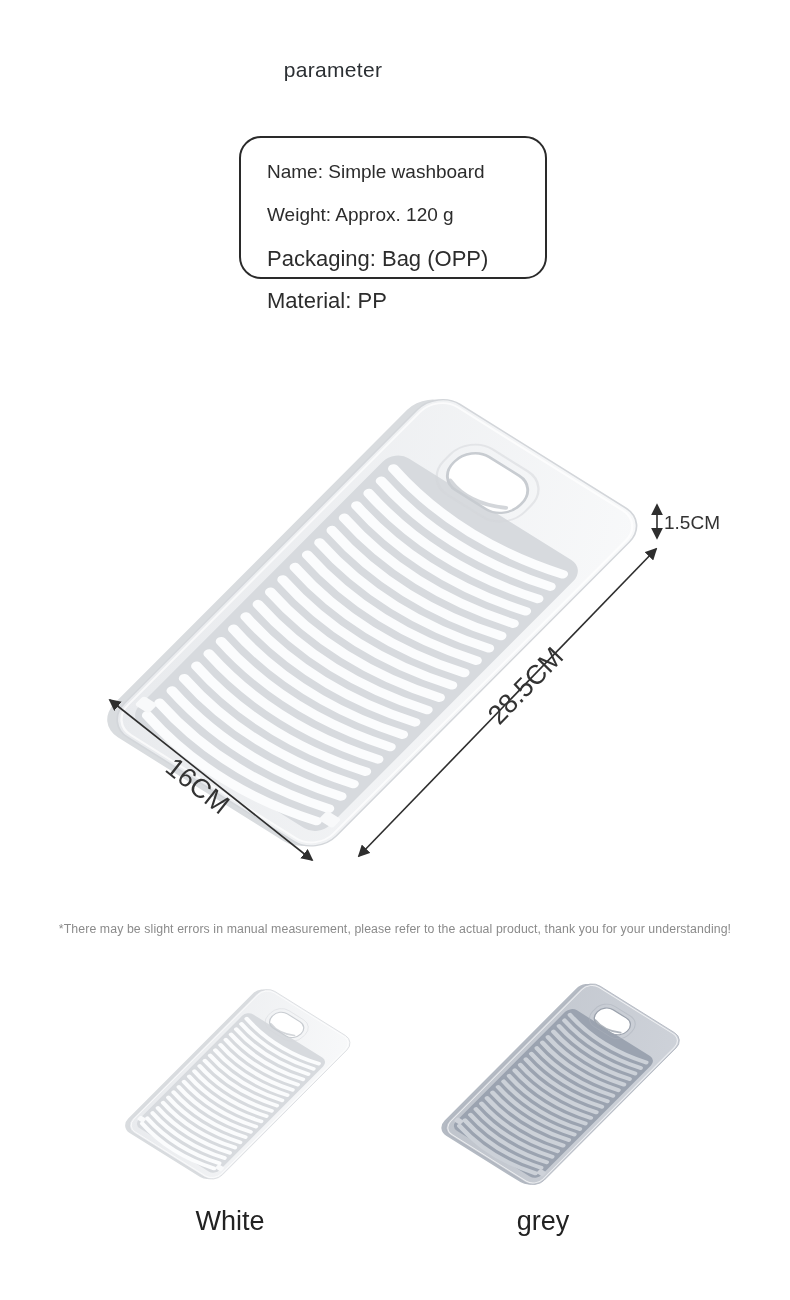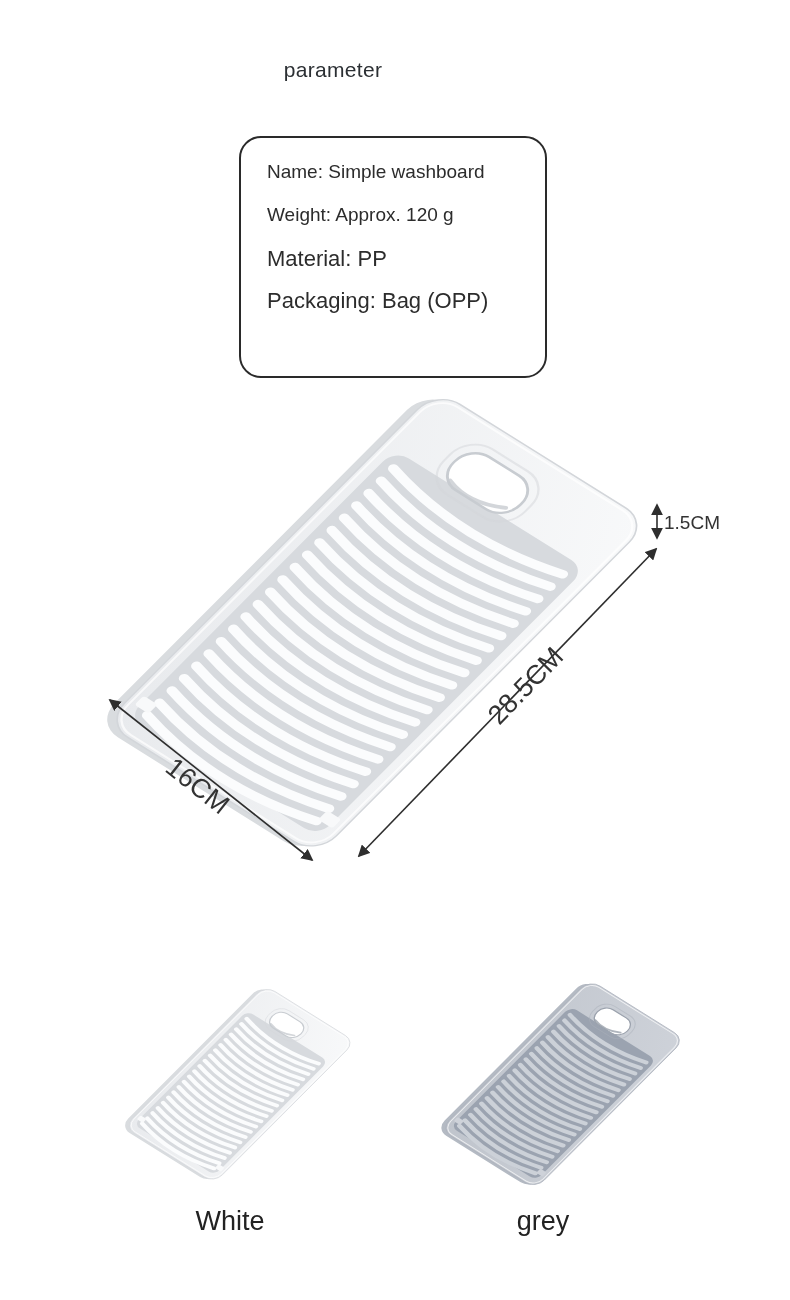--- a/index.html
+++ b/index.html
@@ -5,21 +5,21 @@
   html,body{margin:0;padding:0;background:#ffffff;}
   .page{
     position:relative;width:790px;height:1300px;background:#ffffff;
     font-family:"Liberation Sans", sans-serif;color:#2c2c2c;overflow:hidden;
   }
   .page-title{
     position:absolute;top:58px;left:0;width:666px;text-align:center;
     font-size:21px;font-weight:500;color:#2b2f33;letter-spacing:.3px;
   }
   .spec-card{
-    position:absolute;left:239px;top:136px;width:308px;height:242px;
+    position:absolute;left:239px;top:136px;width:308px;height:143px;
     border:2px solid #2a2a2a;border-radius:22px;box-sizing:border-box;
     padding:23px 16px 0 26px;background:#ffffff;
   }
   .spec-line{line-height:1.2;white-space:nowrap;color:#2c2c2c;}
   .spec-line.sm{font-size:19px;}
   .spec-line.lg{font-size:22px;}
   .spec-card .spec-line:nth-child(1){margin-bottom:20px;}
   .spec-card .spec-line:nth-child(2){margin-bottom:19px;}
   .spec-card .spec-line:nth-child(3){margin-bottom:16px;}
   .hero-figure{position:absolute;left:0;top:370px;width:790px;height:530px;}
@@ -42,22 +42,22 @@
 </head>
 <body>
 
 <div class="page">
 
   <div class="page-title">parameter</div>
 
   <div class="spec-card">
     <div class="spec-line sm">Name: Simple washboard</div>
     <div class="spec-line sm">Weight: Approx. 120 g</div>
+    <div class="spec-line lg">Packaging: Bag (OPP)</div>
     <div class="spec-line lg">Material: PP</div>
-    <div class="spec-line lg">Packaging: Bag (OPP)</div>
   </div>
 
   <svg class="hero-figure" viewBox="0 0 790 530">
     <defs>
       <marker id="arrw" viewBox="0 0 10 10" refX="8.5" refY="5" markerWidth="7.5" markerHeight="7.5" orient="auto-start-reverse">
         <path d="M0 0 L10 5 L0 10 z" fill="#2e2e2e"></path>
       </marker>
     </defs>
 
     <g class="board-slot">
@@ -110,20 +110,21 @@
       <line x1="656" y1="179" x2="359" y2="486" stroke="#2e2e2e" stroke-width="1.6" marker-start="url(#arrw)" marker-end="url(#arrw)"></line>
       <text class="dim-text" transform="translate(532 322) rotate(-46)" text-anchor="middle" font-size="27">28.5CM</text>
     </g>
 
     <g>
       <line x1="110" y1="330" x2="312" y2="490" stroke="#2e2e2e" stroke-width="1.6" marker-start="url(#arrw)" marker-end="url(#arrw)"></line>
       <text class="dim-text" transform="translate(192 423) rotate(38.5)" text-anchor="middle" font-size="27">16CM</text>
     </g>
   </svg>
 
+  <div class="note">*There may be slight errors in manual measurement, please refer to the actual product, thank you for your understanding!</div>
 
   <svg class="thumb white" viewBox="100 12 560 485">
     <g class="board-slot">
         <g transform="matrix(0.883 0.552 -0.755 0.757 437 20)">
           <defs>
             <linearGradient id="grad1" x1="0" y1="1" x2="1" y2="0">
               <stop offset="0" stop-color="#e8eaed"></stop>
               <stop offset="1" stop-color="#f8f9fa"></stop>
             </linearGradient>
           </defs>

